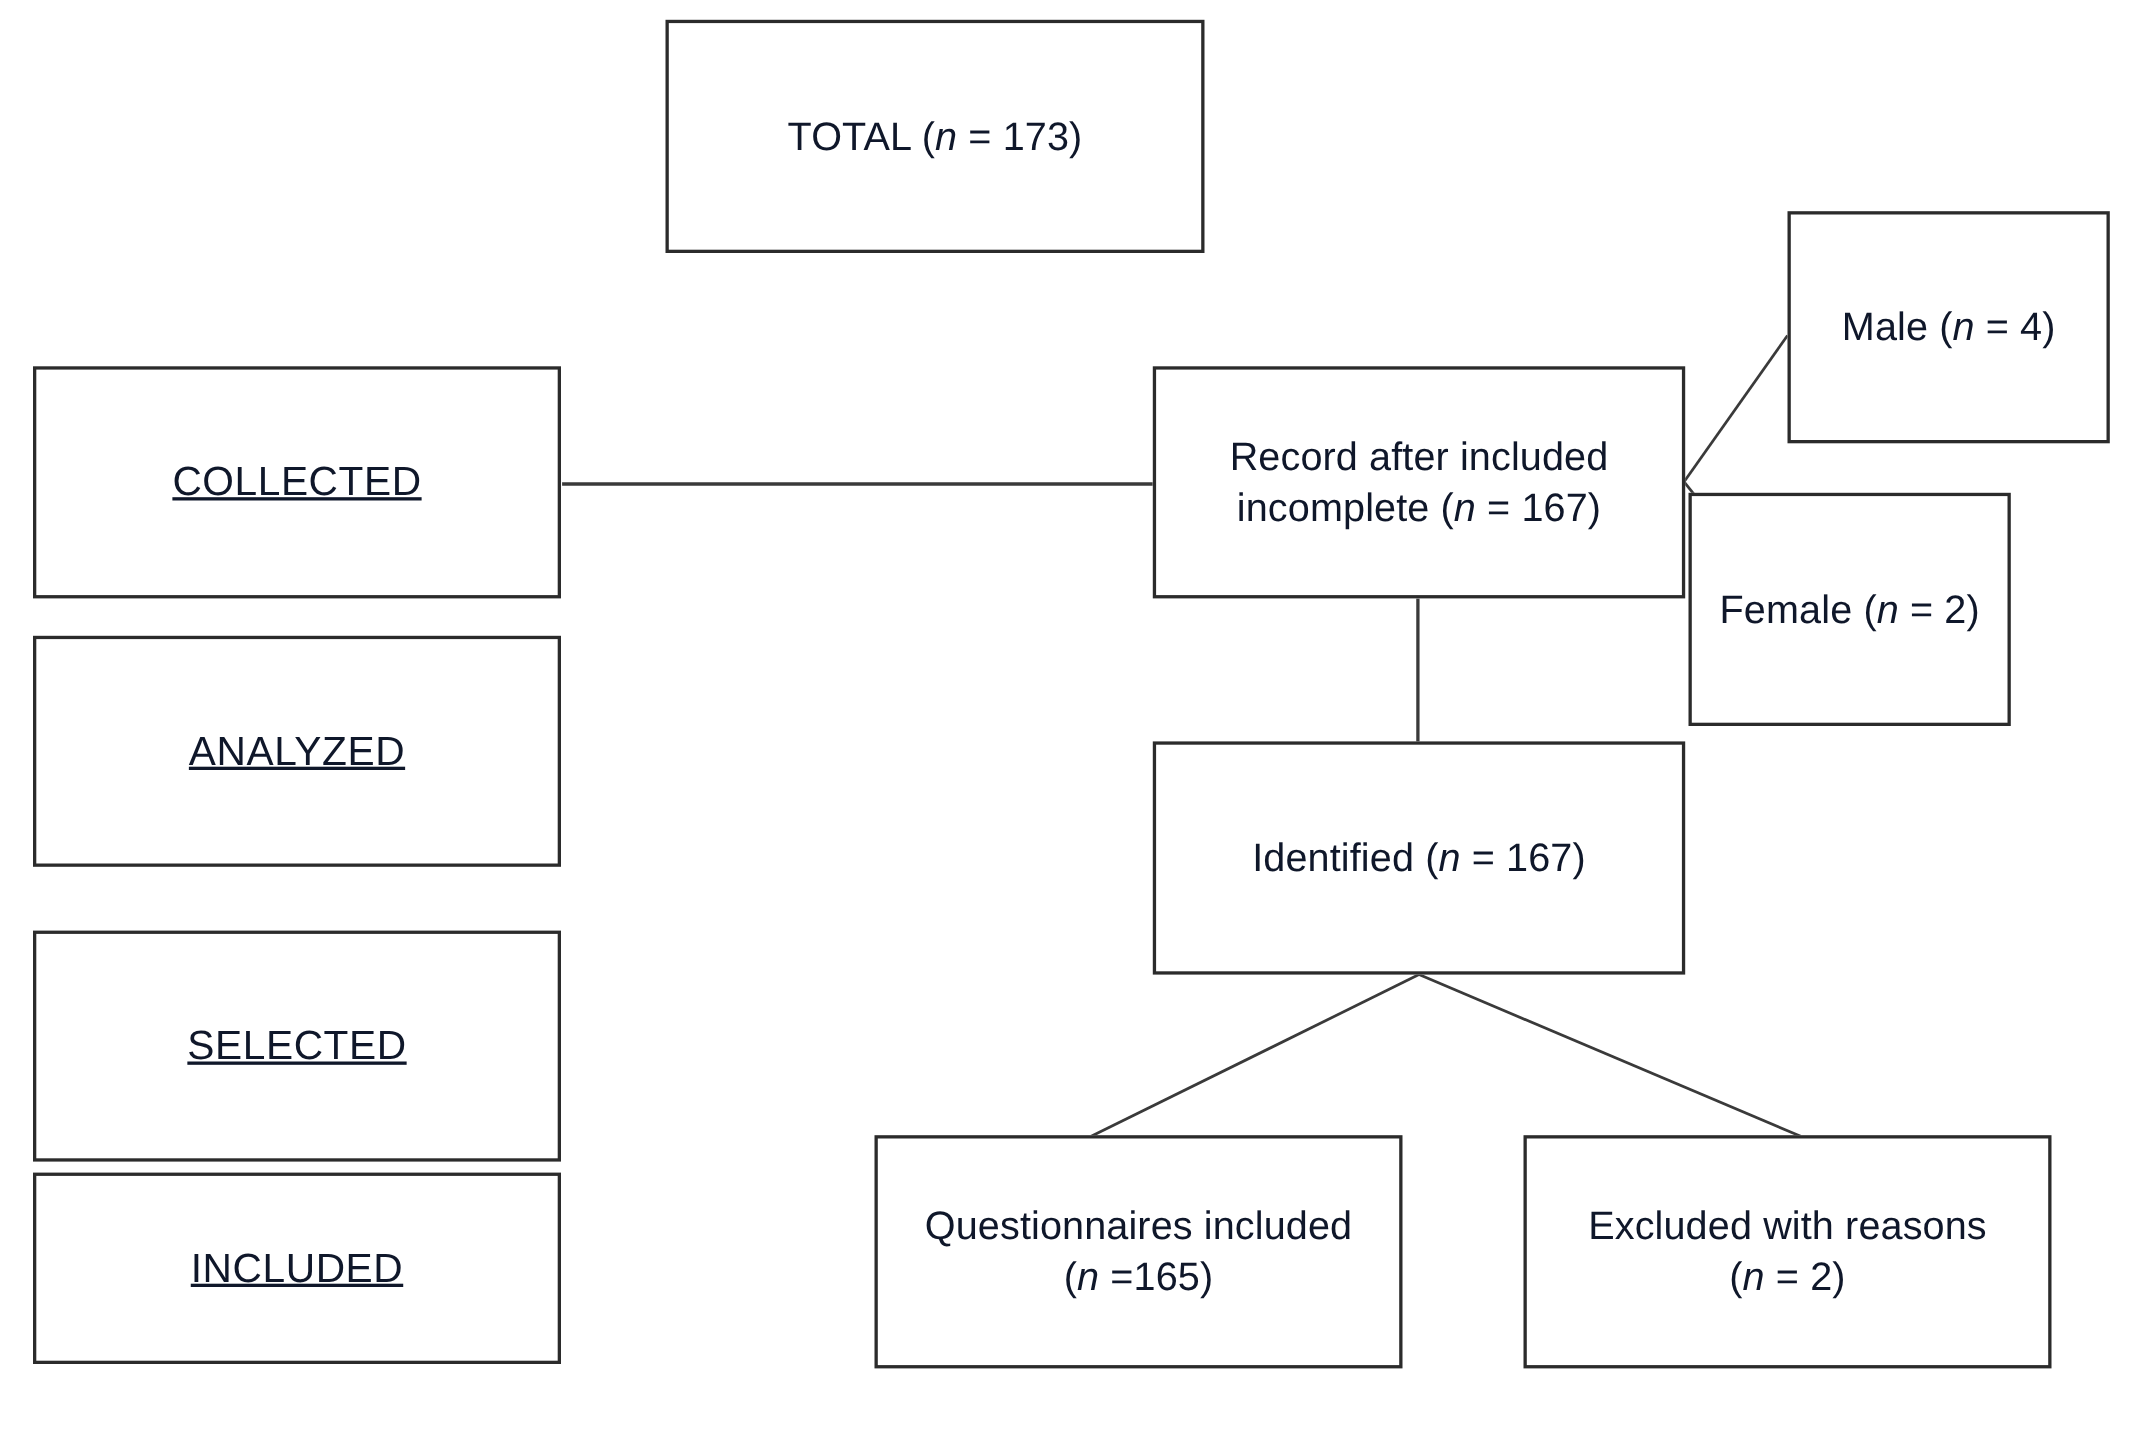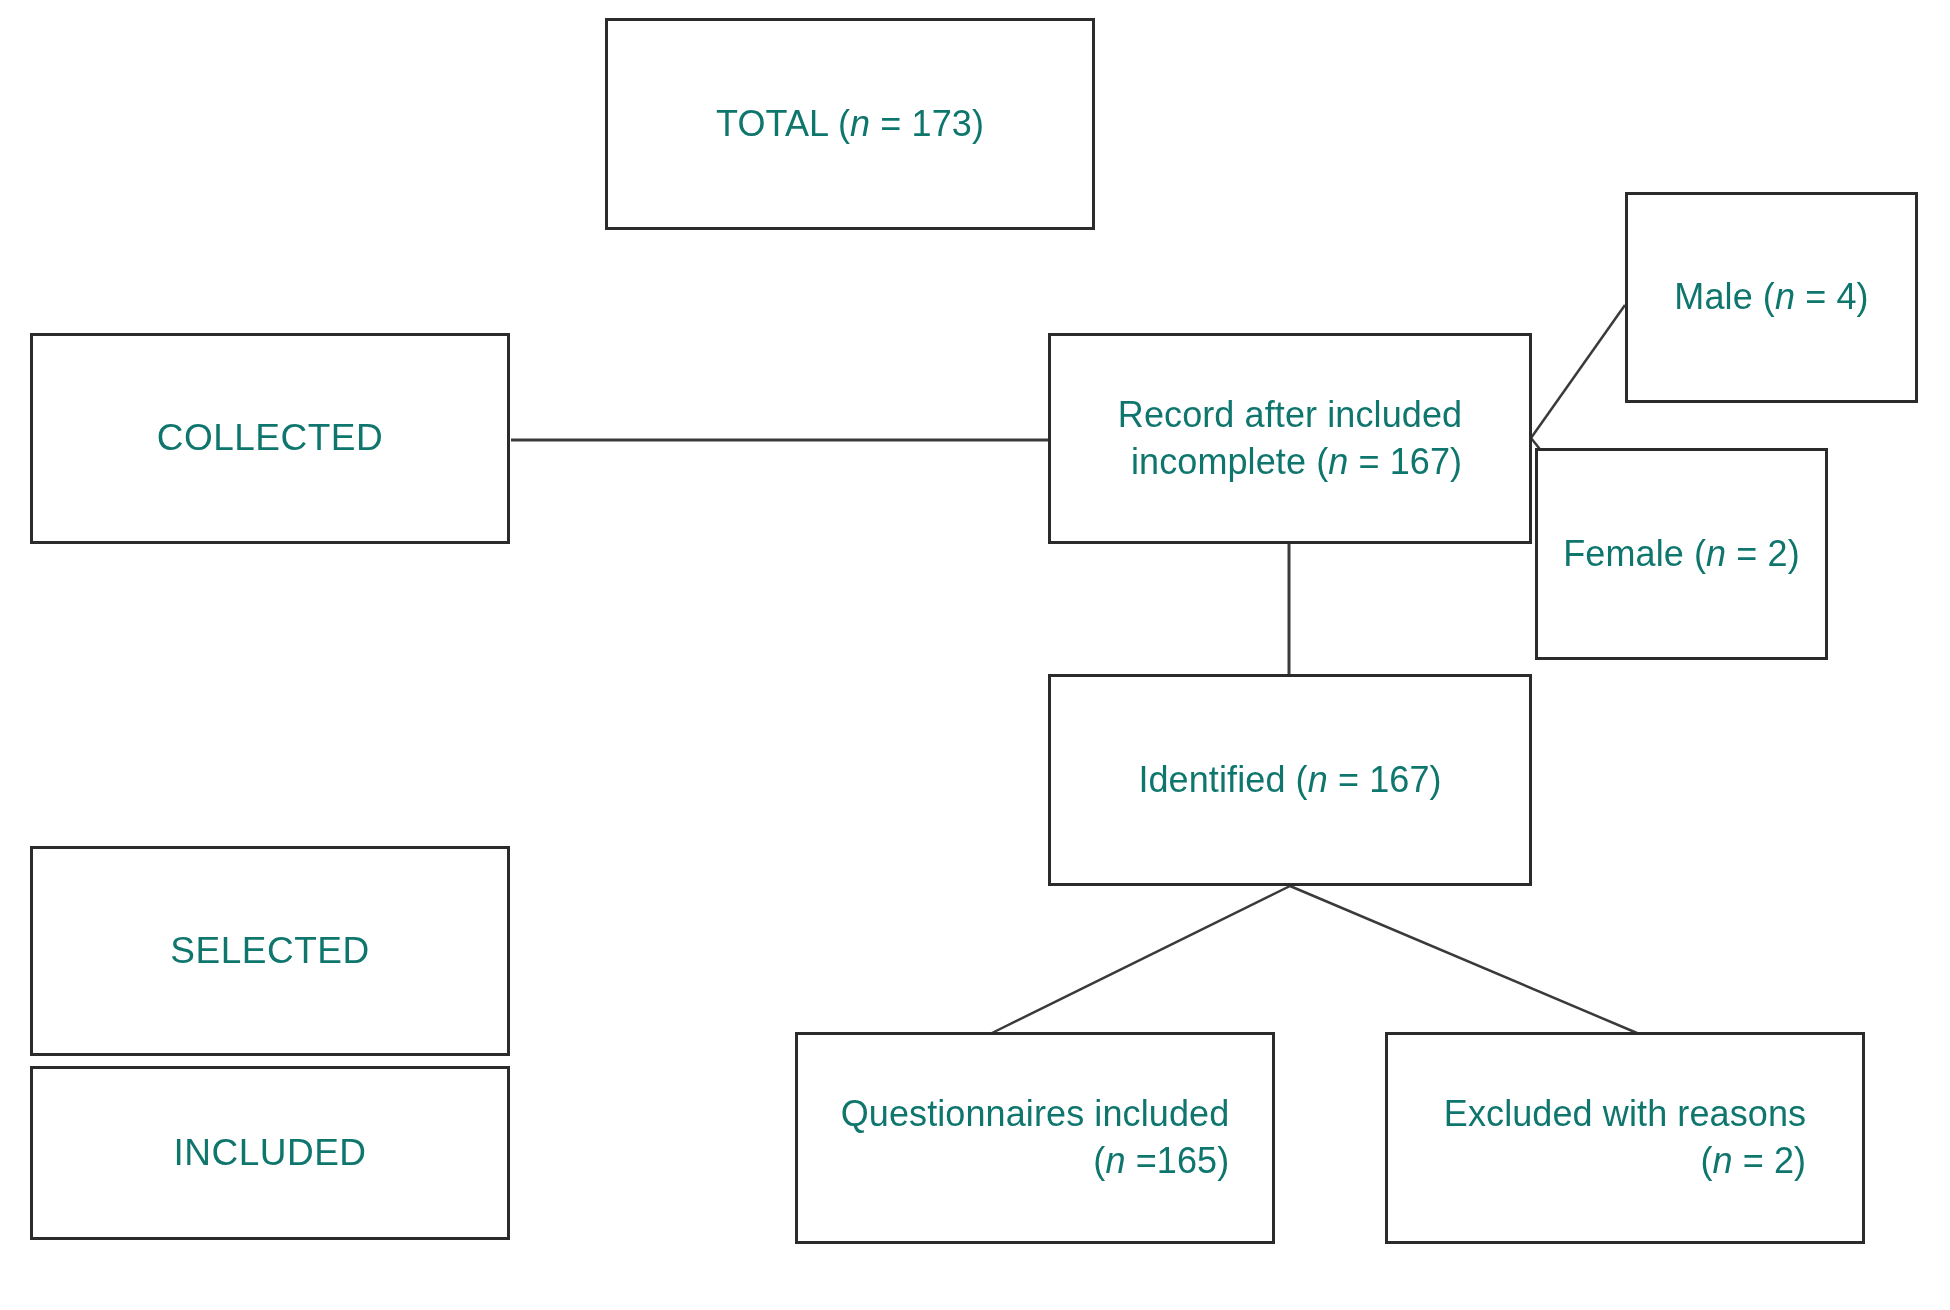--- a/index.html
+++ b/index.html
@@ -38,26 +38,26 @@
     text-align: center;
     z-index: 2;
   }
   .node .node-text {
     display: block;
     font-size: 36px;
     line-height: 1.30;
     letter-spacing: 0.1px;
     padding: 0 14px;
     white-space: pre-line;
-    color: #0f766e;
-    text-align: right;
+    color: #0f172a;
   }
   .node.stage .node-text {
     font-size: 37px;
     letter-spacing: 0.5px;
+    text-decoration: underline;
   }
   .node .node-text .ital {
     font-style: italic;
   }
 
   
   #node-total      { left: 605px;  top: 18px;   width: 490px; height: 212px; }
   #node-collected  { left: 30px;   top: 333px;  width: 480px; height: 211px; }
   #node-analyzed   { left: 30px;   top: 578px;  width: 480px; height: 210px; }
   #node-selected   { left: 30px;   top: 822px;  width: 480px; height: 210px; margin-top: 24px; }
@@ -90,20 +90,23 @@
   </svg>
 
   <div class="node" id="node-total">
     <span class="node-text"><span>TOTAL (</span><span class="ital">n</span><span> = 173)</span></span>
   </div>
 
   <div class="node stage" id="node-collected">
     <span class="node-text">COLLECTED</span>
   </div>
 
+  <div class="node stage" id="node-analyzed">
+    <span class="node-text">ANALYZED</span>
+  </div>
 
   <div class="node stage" id="node-selected">
     <span class="node-text">SELECTED</span>
   </div>
 
   <div class="node stage" id="node-included">
     <span class="node-text">INCLUDED</span>
   </div>
 
   <div class="node" id="node-record">

